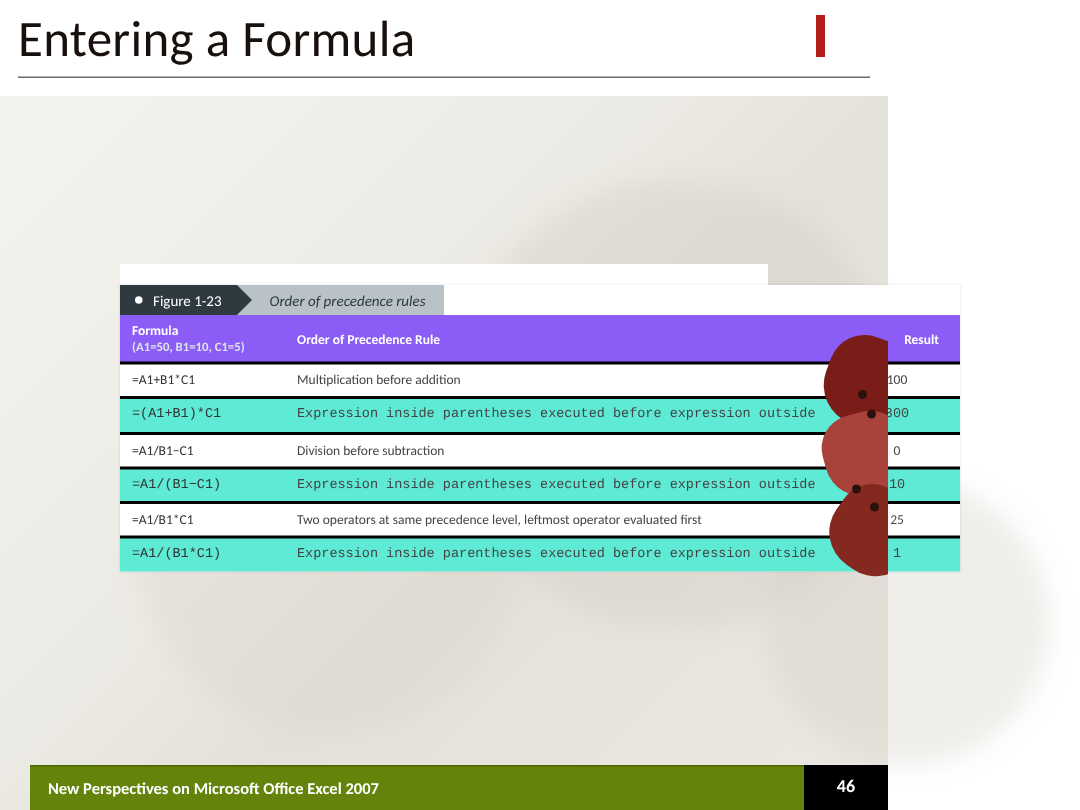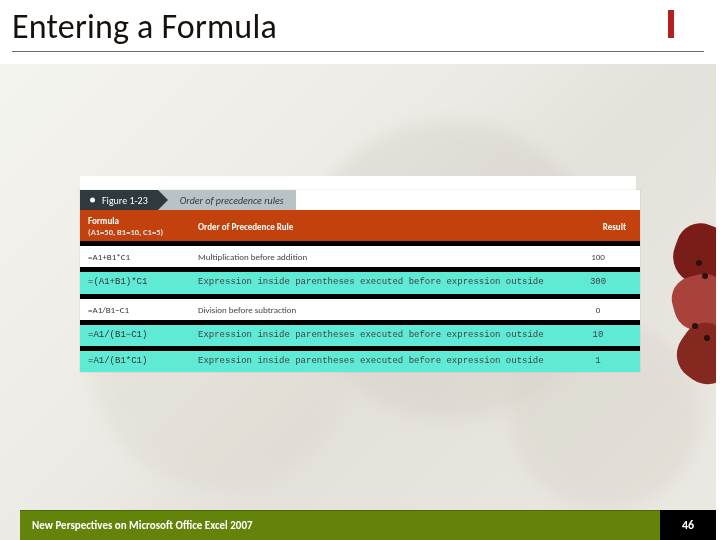--- a/index.html
+++ b/index.html
@@ -1,20 +1,20 @@
 <!DOCTYPE html>
 <html><head>
 <meta charset="utf-8">
 <style>
   * { box-sizing: border-box; margin: 0; padding: 0; }
   html, body { width: 720px; height: 540px; font-family: "Segoe UI", Calibri, sans-serif; background: #fff; overflow: hidden; }
 
   .slide {
     position: relative;
-    width: 716px;
+    width: 592px;
     height: 540px;
     background: linear-gradient(135deg, #f5f5f0 0%, #eceae4 45%, #e4e1da 60%, #ece9e2 100%);
   }
 
   
   .bg-shape { position: absolute; border-radius: 50%; filter: blur(8px); opacity: 0.35; }
   .bg1 { width: 260px; height: 260px; left: 90px; top: 230px; background: #d9d4cb; }
   .bg2 { width: 300px; height: 300px; left: 300px; top: 120px; background: #cfcbc2; }
   .bg3 { width: 190px; height: 190px; left: 510px; top: 320px; background: #d3cfc6; }
 
@@ -54,38 +54,38 @@
   .fig-light { background: #b9c3c7; color:#2e3a3f; display:flex; align-items:center; padding:0 12px; flex:0 0 auto;font-style:italic; }
   .fig-rest { flex:1; background:#fff; }
 
   table.rules {
     width: 100%;
     border-collapse: collapse;
     font-size: 9px;
     color: #444;
   }
   table.rules thead th {
-    background: #c2410c;
+    background: #8b5cf6;
     color: #fff;
     font-weight: 600;
     text-align: left;
     padding: 5px 8px 4px 8px;
     font-size: 9px;
   }
   table.rules thead th .sub {
     display: block;
     font-weight: 700;
     font-size: 8.5px;
     color: #dbe6e9;
     margin-top: 1px;
   }
   table.rules thead th:last-child { text-align: right; padding-right: 14px; }
   table.rules tbody td {
     padding: 5px 8px;
-    border-top: 5px solid #000000;
+    border-top: 2px solid #000000;
     vertical-align: top;
     line-height: 1.25;
   }
   table.rules tbody tr.tint td { background: #5eead4; font-family: Liberation Mono, monospace; }
   table.rules tbody td.result { text-align: center; padding-right: 30px; white-space: nowrap; }
   table.rules tbody td.formula { white-space: nowrap; color:#333; }
 
   .footer {
     position: absolute;
     left: 0; right: 0; bottom: 0;
@@ -190,20 +190,25 @@
           <tr>
             <td class="formula">=A1/B1−C1</td>
             <td>Division before subtraction</td>
             <td class="result">0</td>
           </tr>
           <tr class="tint">
             <td class="formula">=A1/(B1−C1)</td>
             <td>Expression inside parentheses executed before expression outside</td>
             <td class="result">10</td>
           </tr>
+          <tr>
+            <td class="formula">=A1/B1*C1</td>
+            <td>Two operators at same precedence level, leftmost operator evaluated first</td>
+            <td class="result">25</td>
+          </tr>
           <tr class="tint">
             <td class="formula">=A1/(B1*C1)</td>
             <td>Expression inside parentheses executed before expression outside</td>
             <td class="result">1</td>
           </tr>
         </tbody>
     </table>
   </div>
 
   <div class="side-deco">

